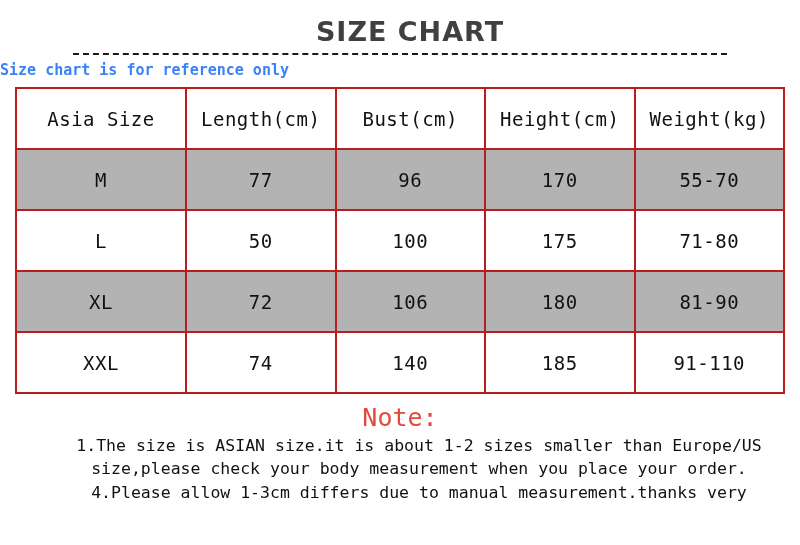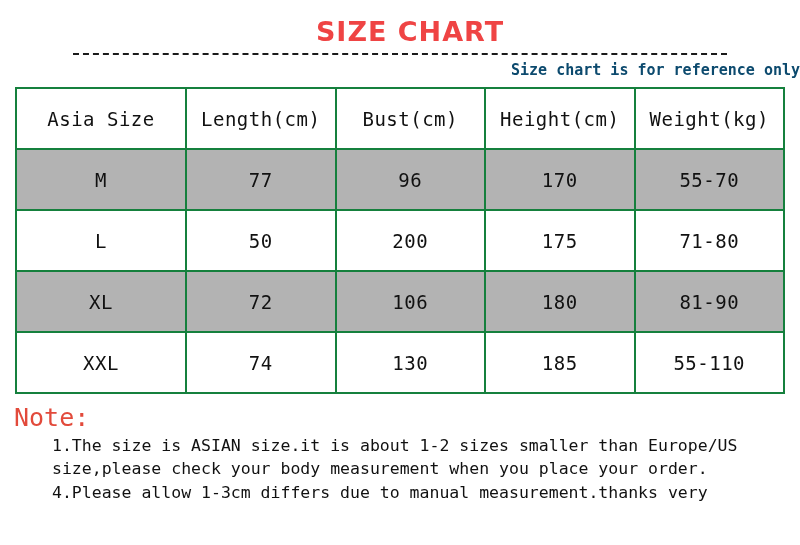--- a/index.html
+++ b/index.html
@@ -19,50 +19,49 @@
     width: 800px;
     height: 545px;
     box-sizing: border-box;
   }
   .title {
     text-align: center;
     font-family: "DejaVu Sans", sans-serif;
     font-weight: bold;
     font-size: 27px;
     letter-spacing: 1px;
-    color: #ef4444;
+    color: #404040;
     margin-top: 16px;
     margin-bottom: 6px;
     padding-left: 20px;
   }
   .dashline {
     width: 654px;
     margin: 6px auto 4px auto;
     border-top: 2px dashed #1a1a1a;
     height: 0;
   }
   .subtitle {
-    text-align: right;
+    text-align: left;
     font-family: "DejaVu Sans Mono", monospace;
     font-size: 15px;
     font-weight: bold;
-    color: #0c4a6e;
+    color: #3b82f6;
     margin-top: 6px;
     margin-bottom: 8px;
-    padding-left: 32px;
   }
   table.size-table {
     border-collapse: collapse;
     width: 770px;
     margin: 0 auto;
     table-layout: fixed;
   }
   table.size-table th,
   table.size-table td {
-    border: 2px solid #15803d;
+    border: 2px solid #b91c1c;
     text-align: center;
     font-family: "DejaVu Sans Mono", monospace;
     color: #111111;
     height: 57px;
     font-size: 19px;
     letter-spacing: 0.5px;
   }
   table.size-table th {
     font-size: 19px;
     font-weight: normal;
@@ -73,20 +72,21 @@
     width: 166px;
   }
   table.size-table tr.shaded td {
     background: #b3b3b3;
   }
   table.size-table tr.plain td {
     background: #ffffff;
   }
   .note-wrap {
     margin: 10px 14px 0 14px;
+    text-align: center;
   }
   .note-title {
     font-family: "DejaVu Sans Mono", monospace;
     font-size: 25px;
     color: #e24a3b;
     line-height: 1.1;
     margin-bottom: 2px;
   }
   .note-line {
     font-family: "DejaVu Sans Mono", monospace;
@@ -122,37 +122,37 @@
       <tr class="shaded">
         <td class="first-col">M</td>
         <td>77</td>
         <td>96</td>
         <td>170</td>
         <td>55-70</td>
       </tr>
       <tr class="plain">
         <td class="first-col">L</td>
         <td>50</td>
-        <td>200</td>
+        <td>100</td>
         <td>175</td>
         <td>71-80</td>
       </tr>
       <tr class="shaded">
         <td class="first-col">XL</td>
         <td>72</td>
         <td>106</td>
         <td>180</td>
         <td>81-90</td>
       </tr>
       <tr class="plain">
         <td class="first-col">XXL</td>
         <td>74</td>
-        <td>130</td>
+        <td>140</td>
         <td>185</td>
-        <td>55-110</td>
+        <td>91-110</td>
       </tr>
     </tbody>
   </table>
 
   <div class="note-wrap">
     <div class="note-title">Note:</div>
     <div class="note-line">1.The size is ASIAN size.it is about 1-2 sizes smaller than Europe/US</div>
     <div class="note-line">size,please check your body measurement when you place your order.</div>
     <div class="note-line">4.Please allow 1-3cm differs due to manual measurement.thanks very</div>
   </div>

